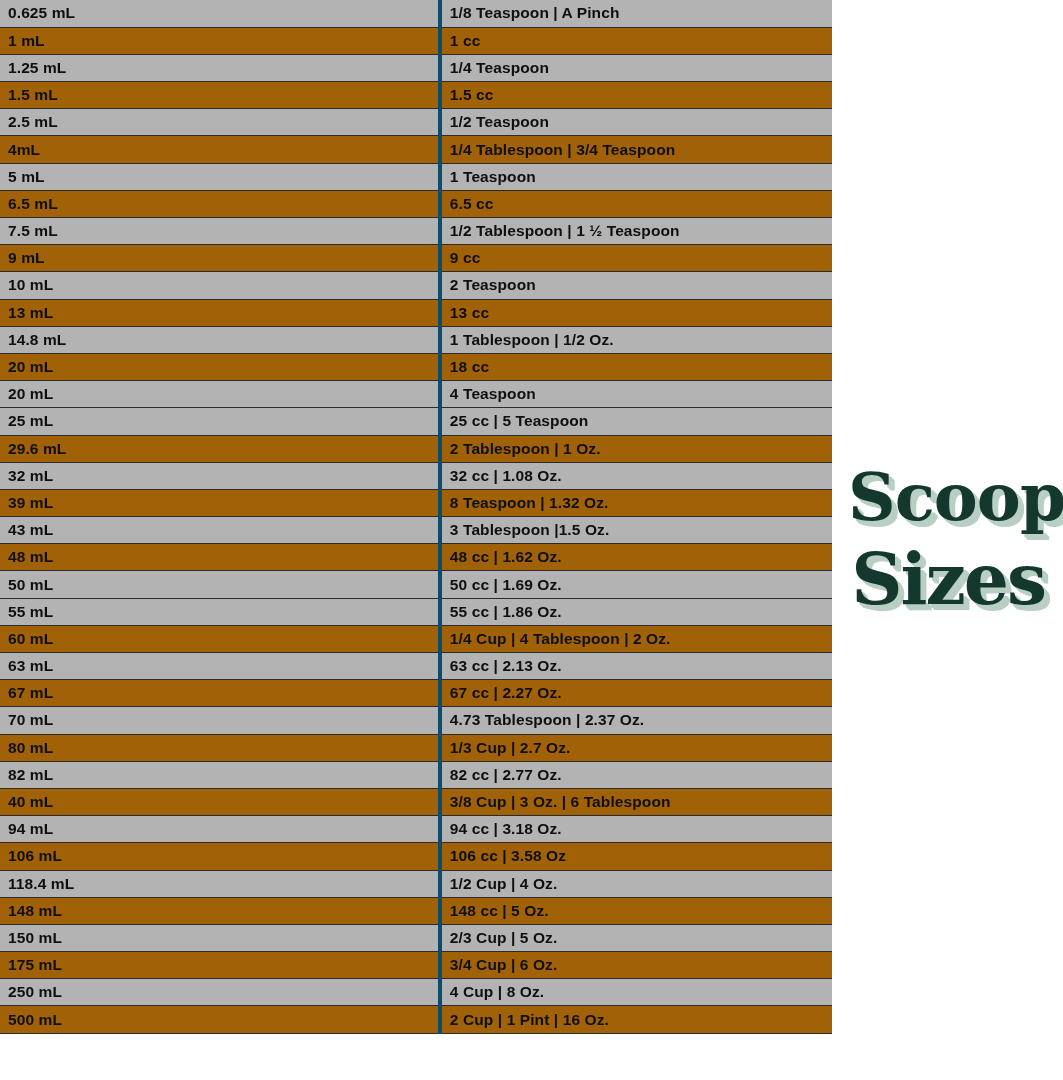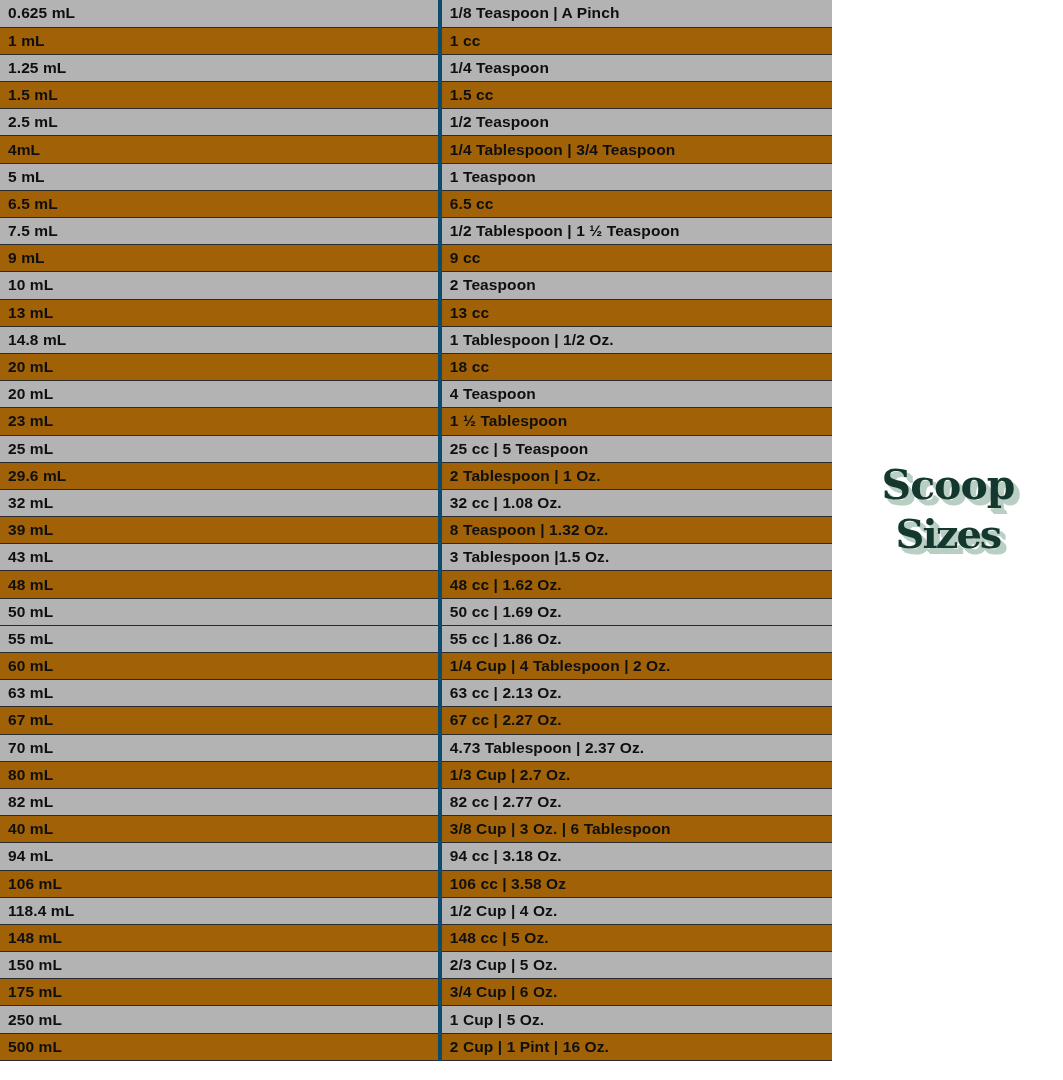--- a/index.html
+++ b/index.html
@@ -53,34 +53,34 @@
   #title-block {
     position: absolute;
     left: 848px;
     top: 466px;
     width: 200px;
     text-align: center;
   }
   #title-block .title-line {
     font-family: "DejaVu Serif", serif;
     font-weight: bold;
-    font-size: 41px;
+    font-size: 66px;
     line-height: 0.96;
     color: #14372e;
     letter-spacing: -1px;
     text-shadow:
       3px 3px 0 #b9cfc3,
       4px 4px 0 #b9cfc3,
       5px 5px 0 #b9cfc3,
       6px 6px 0 #b9cfc3;
   }
   #title-block .title-line.second {
-    font-size: 40px;
+    font-size: 71px;
     letter-spacing: -2px;
-    margin-top: 10px;
+    margin-top: 16px;
   }
 </style>
 </head>
 <body>
 
 <table id="conversion-table">
   <tbody>
       <tr class="shaded">
         <td class="col-ml">0.625 mL</td>
         <td class="col-eq">1/8 Teaspoon | A Pinch</td>
@@ -134,24 +134,20 @@
         <td class="col-eq">1 Tablespoon | 1/2 Oz.</td>
       </tr>
       <tr class="plain">
         <td class="col-ml">20 mL</td>
         <td class="col-eq">18 cc</td>
       </tr>
       <tr class="shaded">
         <td class="col-ml">20 mL</td>
         <td class="col-eq">4 Teaspoon</td>
       </tr>
-      <tr class="plain">
-        <td class="col-ml">23 mL</td>
-        <td class="col-eq">1 ½ Tablespoon</td>
-      </tr>
       <tr class="shaded">
         <td class="col-ml">25 mL</td>
         <td class="col-eq">25 cc | 5 Teaspoon</td>
       </tr>
       <tr class="plain">
         <td class="col-ml">29.6 mL</td>
         <td class="col-eq">2 Tablespoon | 1 Oz.</td>
       </tr>
       <tr class="shaded">
         <td class="col-ml">32 mL</td>
@@ -224,21 +220,21 @@
       <tr class="shaded">
         <td class="col-ml">150 mL</td>
         <td class="col-eq">2/3 Cup | 5 Oz.</td>
       </tr>
       <tr class="plain">
         <td class="col-ml">175 mL</td>
         <td class="col-eq">3/4 Cup | 6 Oz.</td>
       </tr>
       <tr class="shaded">
         <td class="col-ml">250 mL</td>
-        <td class="col-eq">1 Cup | 5 Oz.</td>
+        <td class="col-eq">4 Cup | 8 Oz.</td>
       </tr>
       <tr class="plain">
         <td class="col-ml">500 mL</td>
         <td class="col-eq">2 Cup | 1 Pint | 16 Oz.</td>
       </tr>
     </tbody>
 </table>
 
 <div id="title-block">
   <div class="title-line">Scoop</div>

